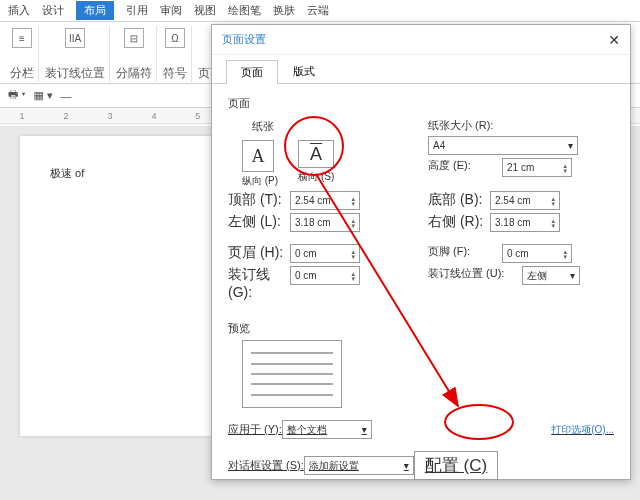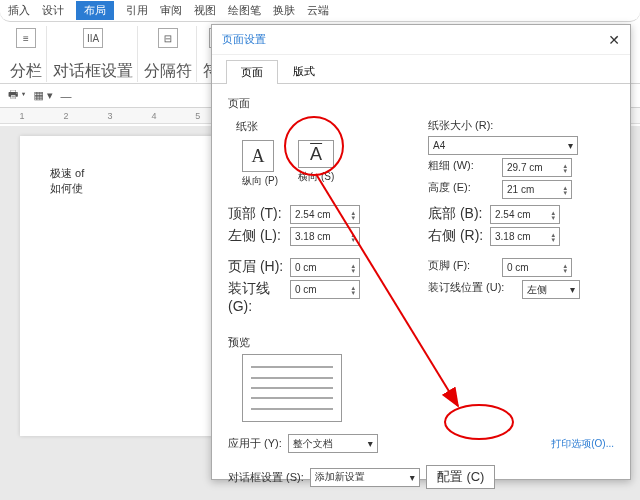--- a/index.html
+++ b/index.html
@@ -1,23 +1,23 @@
 <!DOCTYPE html>
 <html><head>
   <meta charset="utf-8">
   <style>
     * { box-sizing: border-box; margin: 0; padding: 0; font-family: "Microsoft YaHei", sans-serif; }
     body { width: 640px; height: 500px; background: #fff; overflow: hidden; position: relative; font-size: 11px; }
-    .menubar { height: 22px; background: #fff; border-bottom: 1px solid #d4d4d4; display: flex; align-items: center; padding-left: 8px; gap: 12px; border-radius: 10px; }
+    .menubar { height: 22px; background: #fff; border-bottom: 1px solid #d4d4d4; display: flex; align-items: center; padding-left: 8px; gap: 12px; }
     .menubar span { cursor: pointer; color: #444; }
     .menubar .active { background: #2b7cd3; color: #fff; padding: 2px 8px; }
     .ribbon { height: 62px; background: #fff; border-bottom: 1px solid #d4d4d4; display: flex; align-items: flex-start; padding: 4px 6px; gap: 2px; }
     .rgroup { display: flex; flex-direction: column; align-items: center; justify-content: space-between; height: 56px; padding: 0 4px; border-right: 1px solid #e5e5e5; }
     .ricon { width: 20px; height: 20px; border: 1px solid #aaa; display: flex; align-items: center; justify-content: center; font-size: 10px; color: #555; margin-top: 2px; }
-    .rlabel { font-size: 16px; color: #555; }
+    .rlabel { font-size: 12px; color: #555; }
     .quickbar { height: 24px; border-bottom: 1px solid #d4d4d4; display: flex; align-items: center; padding-left: 8px; gap: 8px; font-size: 11px; color: #555; }
     .ruler { height: 16px; background: #f7f7f7; border-bottom: 1px solid #ddd; display: flex; justify-content: space-around; align-items: center; font-size: 9px; color: #888; }
     .docarea { position: absolute; left: 0; top: 126px; right: 0; bottom: 0; background: #e9e9e9; display: flex; }
     .page { background: #fff; width: 200px; height: 300px; margin: 10px 0 0 20px; padding: 30px; box-shadow: 0 0 4px rgba(0,0,0,0.15); font-size: 11px; color: #333; }
     .dialog { position: absolute; left: 211px; top: 24px; width: 420px; height: 456px; background: #fff; border: 1px solid #aaa; box-shadow: 0 2px 8px rgba(0,0,0,0.25); }
     .dlg-title { height: 30px; display: flex; align-items: center; justify-content: space-between; padding: 0 10px; color: #2b7cd3; border-bottom: 1px solid #eee; }
     .closex { font-size: 14px; cursor: pointer; color: #333; }
     .tabs { display: flex; border-bottom: 1px solid #ccc; padding-left: 14px; margin-top: 4px; }
     .tab { padding: 4px 14px; border: 1px solid transparent; border-bottom: none; font-size: 11px; cursor: pointer; }
     .tab.active { border-color: #ccc; background: #fff; position: relative; top: 1px; }
@@ -31,26 +31,26 @@
     .inp.wide2 { width: 150px; }
     .orient { display: flex; gap: 20px; margin: 6px 0 0 14px; }
     .orient-item { text-align: center; font-size: 10px; }
     .orient-icon { width: 32px; height: 32px; border: 1px solid #999; display: flex; align-items: center; justify-content: center; font-size: 18px; font-family: serif; margin-bottom: 2px; }
     .orient-icon.land { width: 36px; height: 28px; }
     .twocol { display: flex; gap: 14px; }
     .col { flex: 1; }
     .preview { width: 100px; height: 68px; border: 1px solid #999; margin: 4px 0 4px 14px; display: flex; flex-direction: column; justify-content: space-around; padding: 8px; gap: 2px; }
     .preview .ln { height: 2px; background: #aaa; }
     .btns { display: flex; justify-content: flex-end; gap: 6px; padding: 6px 14px; }
-    .btn { border: 1px solid #999; padding: 3px 16px; font-size: 13px; cursor: pointer; background: #fff; }
+    .btn { border: 1px solid #999; padding: 3px 16px; font-size: 17px; cursor: pointer; background: #fff; }
     .btn.primary { border-color: #2b7cd3; }
     .annot-circle { position: absolute; border: 2px solid #e40000; border-radius: 50%; pointer-events: none; }
     .annot-arrow { position: absolute; pointer-events: none; }
     .linklabel { color: #2b7cd3; cursor: pointer; font-size: 10px; }
-    .dlgflex { display: flex; align-items: center; gap: 6px; margin: 6px 0; }
+    .dlgflex { display: flex; align-items: center; margin: 6px 0; text-decoration: underline; }
   </style>
 </head>
 <body>
 
 <div class="menubar">
   <span>插入</span>
   <span>设计</span>
   <span class="active">布局</span>
   <span>引用</span>
   <span>审阅</span>
@@ -60,21 +60,21 @@
   <span>云端</span>
 </div>
 
 <div class="ribbon">
   <div class="rgroup">
       <div class="ricon">≡</div>
       <div class="rlabel">分栏</div>
     </div>
   <div class="rgroup">
       <div class="ricon">IIA</div>
-      <div class="rlabel">对话框设置</div>
+      <div class="rlabel">装订线位置</div>
     </div>
   <div class="rgroup">
       <div class="ricon">⊟</div>
       <div class="rlabel">分隔符</div>
     </div>
   <div class="rgroup">
       <div class="ricon">Ω</div>
       <div class="rlabel">符号</div>
     </div>
   <div class="rgroup">
@@ -106,38 +106,37 @@
     <span>10</span>
     <span>11</span>
     <span>12</span>
     <span>13</span>
     <span>14</span>
 </div>
 
 <div class="docarea">
   <div class="page">
     <div>极速 of</div>
-    <div>如何使</div>
   </div>
 </div>
 
 <div class="dialog">
   <div class="dlg-title">
     <span>页面设置</span>
     <span class="closex">✕</span>
   </div>
   <div class="tabs">
     <div class="tab active">页面</div>
     <div class="tab">版式</div>
   </div>
   <div class="panel">
     <div class="sect">页面</div>
     <div class="twocol">
       <div class="col">
-        <div class="sect" style="margin-left:8px">纸张</div>
+        <div class="sect" style="margin-left:24px">纸张</div>
         <div class="orient">
           <div class="orient-item">
             <div class="orient-icon">A</div>
             <div>纵向 (P)</div>
           </div>
           <div class="orient-item">
             <div class="orient-icon land">
                 <span style="text-decoration:overline">A</span>
               </div>
             <div>横向 (S)</div>
@@ -145,27 +144,20 @@
         </div>
       </div>
       <div class="col">
         <div class="row">
             <span class="lab2">纸张大小 (R):</span>
           </div>
         <div class="row">
             <div class="inp wide2">
               <span>A4</span>
               <span>▾</span>
-            </div>
-          </div>
-        <div class="row">
-            <span class="lab2">粗细 (W):</span>
-            <div class="inp">
-              <span>29.7 cm</span>
-              <span class="spin">▴<br>▾</span>
             </div>
           </div>
         <div class="row">
             <span class="lab2">高度 (E):</span>
             <div class="inp">
               <span>21 cm</span>
               <span class="spin">▴<br>▾</span>
             </div>
           </div>
       </div>

